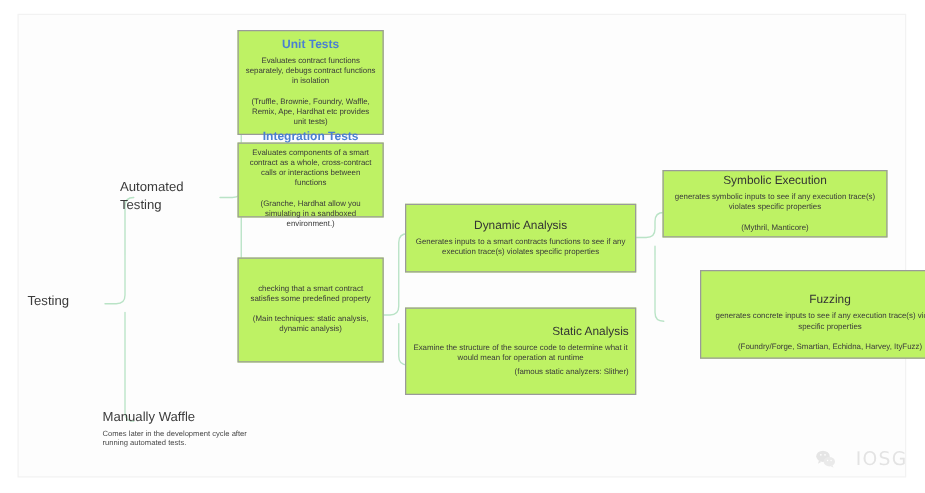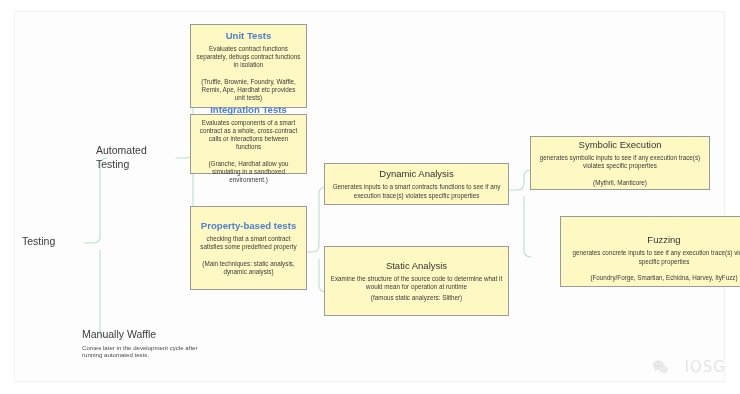--- a/index.html
+++ b/index.html
@@ -26,21 +26,21 @@
   
   .links{
     position:absolute;left:0;top:0;
     width:740px;height:394px;
     pointer-events:none;
   }
   
   .node{
     position:absolute;
     box-sizing:border-box;
-    background:#fef9c3;
+    background:#bef264;
     border:1px solid #9a9a9a;
     text-align:center;
     color:#2b2b2b;
     display:flex;
     flex-direction:column;
     justify-content:center;
     padding:4px 5px;
   }
   .node .title{
     font-size:9.5px;
@@ -146,31 +146,30 @@
     <div class="tools">(Truffle, Brownie, Foundry, Waffle, Remix, Ape, Hardhat etc provides unit tests)</div>
   </div>
 
   <div class="node" style="left:190px;top:114px;width:117px;height:60px;">
     <div class="title blue">Integration Tests</div>
     <div class="desc">Evaluates components of a smart contract as a whole, cross-contract calls or interactions between functions</div>
     <div class="tools">(Granche, Hardhat allow you simulating in a sandboxed environment.)</div>
   </div>
 
   <div class="node" style="left:190px;top:206px;width:117px;height:84px;">
-    <div class="title blue">Property-based tests</div>
     <div class="desc">checking that a smart contract satisfies some predefined property</div>
     <div class="tools">(Main techniques: static analysis, dynamic analysis)</div>
   </div>
 
-  <div class="node" style="left:324px;top:163px;width:185px;height:42px;">
+  <div class="node" style="left:324px;top:163px;width:185px;height:55px;">
     <div class="title">Dynamic Analysis</div>
     <div class="desc">Generates inputs to a smart contracts functions to see if any execution trace(s) violates specific properties</div>
   </div>
 
-  <div class="node" style="left:324px;top:246px;width:185px;height:70px;">
+  <div class="node" style="left:324px;top:246px;width:185px;height:70px;align-items:flex-end;">
     <div class="title">Static Analysis</div>
     <div class="desc">Examine the structure of the source code to determine what it would mean for operation at runtime</div>
     <div class="tools tight">(famous static analyzers: Slither)</div>
   </div>
 
   <div class="node" style="left:530px;top:136px;width:180px;height:54px;">
     <div class="title">Symbolic Execution</div>
     <div class="desc">generates symbolic inputs to see if any execution trace(s) violates specific properties</div>
     <div class="tools">(Mythril, Manticore)</div>
   </div>

